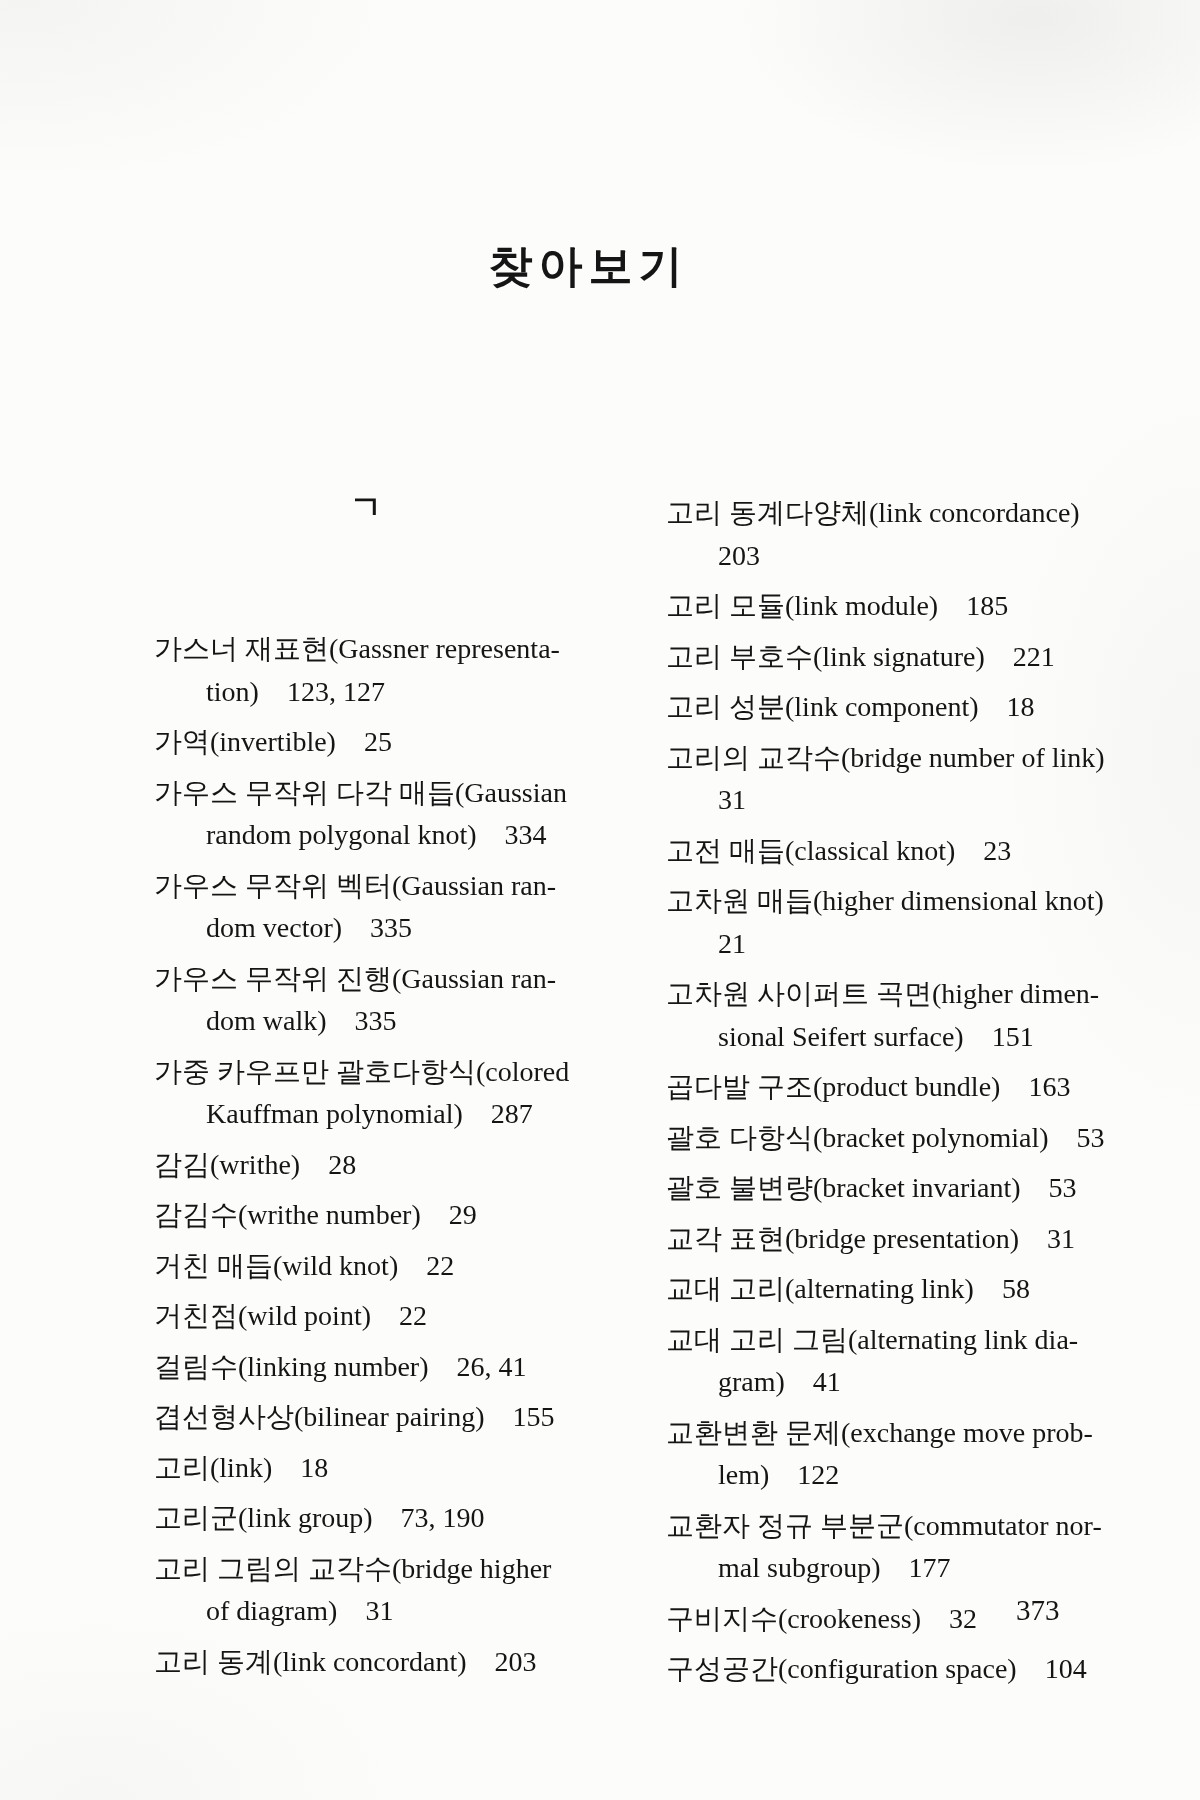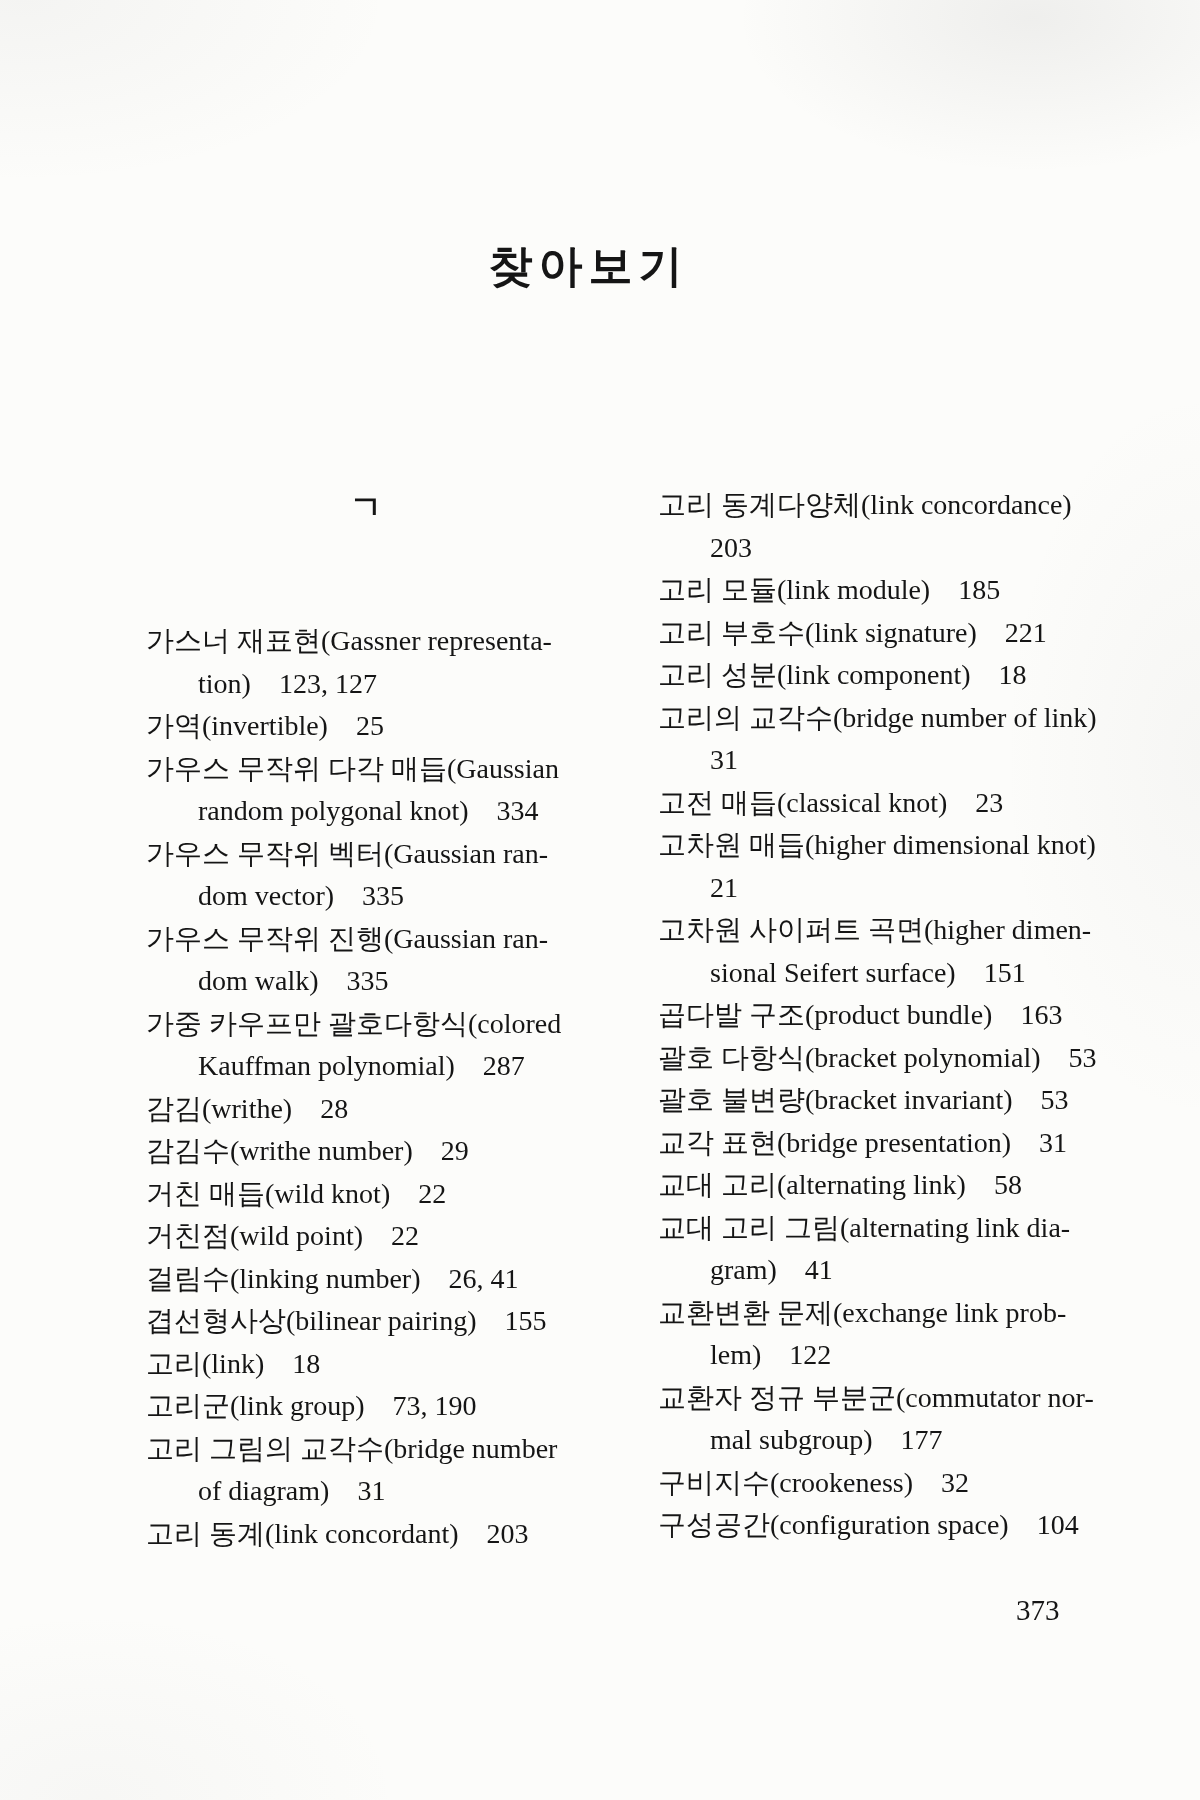--- a/index.html
+++ b/index.html
@@ -42,21 +42,21 @@
     font-size: 32px;
     font-weight: 700;
   }
   .index-column {
     position: absolute;
     font-size: 28px;
     line-height: 42.5px;
   }
   .col-left  { left: 146px; top: 620px; width: 505px; }
   .col-right { left: 658px; top: 484px; width: 505px; }
-  .entry { margin: 0; }
+  .entry { margin: 8px; }
   .line { white-space: pre; }
   .line.cont { padding-left: 52px; }
   .page-number {
     position: absolute;
     left: 1016px;
     top: 1594px;
     font-size: 29px;
   }
 </style>
 </head>
@@ -110,21 +110,21 @@
     <div class="entry">
       <div class="line">겹선형사상(bilinear pairing)    155</div>
     </div>
     <div class="entry">
       <div class="line">고리(link)    18</div>
     </div>
     <div class="entry">
       <div class="line">고리군(link group)    73, 190</div>
     </div>
     <div class="entry">
-      <div class="line">고리 그림의 교각수(bridge number</div>
+      <div class="line">고리 그림의 교각수(bridge higher</div>
       <div class="line cont">of diagram)    31</div>
     </div>
     <div class="entry">
       <div class="line">고리 동계(link concordant)    203</div>
     </div>
   </div>
 
 <div class="index-column col-right">
     <div class="entry">
       <div class="line">고리 동계다양체(link concordance)</div>
@@ -167,21 +167,21 @@
       <div class="line">교각 표현(bridge presentation)    31</div>
     </div>
     <div class="entry">
       <div class="line">교대 고리(alternating link)    58</div>
     </div>
     <div class="entry">
       <div class="line">교대 고리 그림(alternating link dia-</div>
       <div class="line cont">gram)    41</div>
     </div>
     <div class="entry">
-      <div class="line">교환변환 문제(exchange link prob-</div>
+      <div class="line">교환변환 문제(exchange move prob-</div>
       <div class="line cont">lem)    122</div>
     </div>
     <div class="entry">
       <div class="line">교환자 정규 부분군(commutator nor-</div>
       <div class="line cont">mal subgroup)    177</div>
     </div>
     <div class="entry">
       <div class="line">구비지수(crookeness)    32</div>
     </div>
     <div class="entry">

